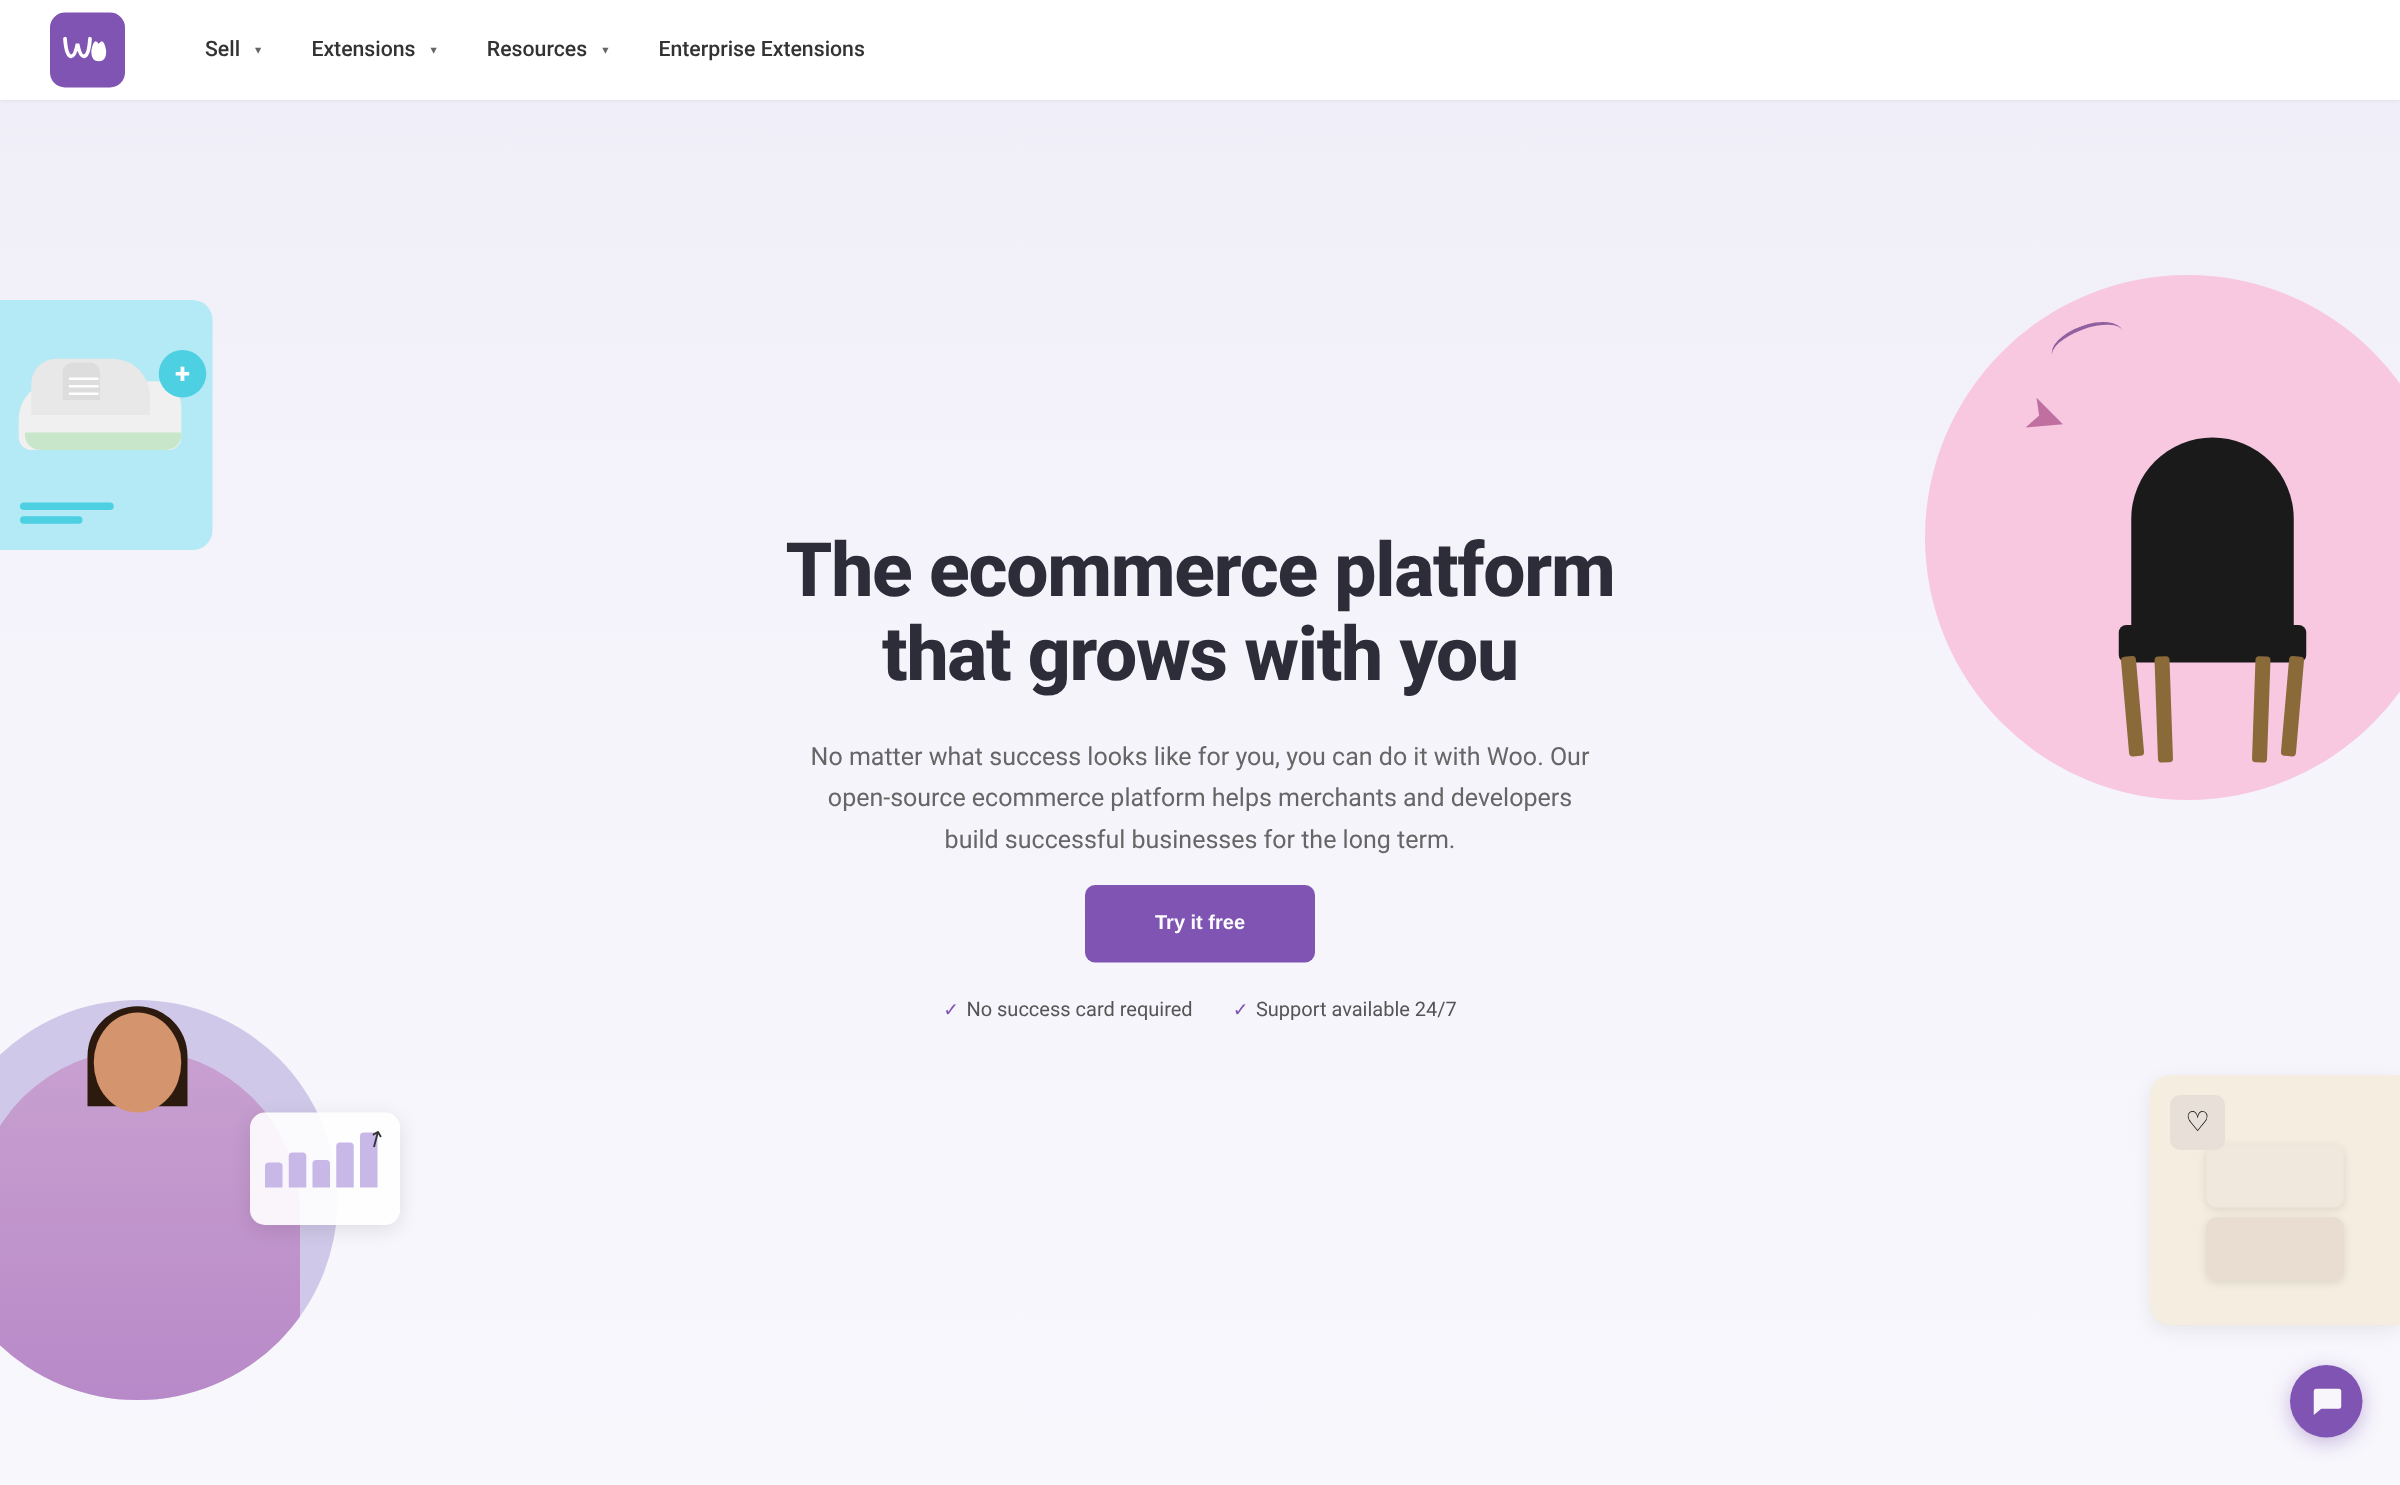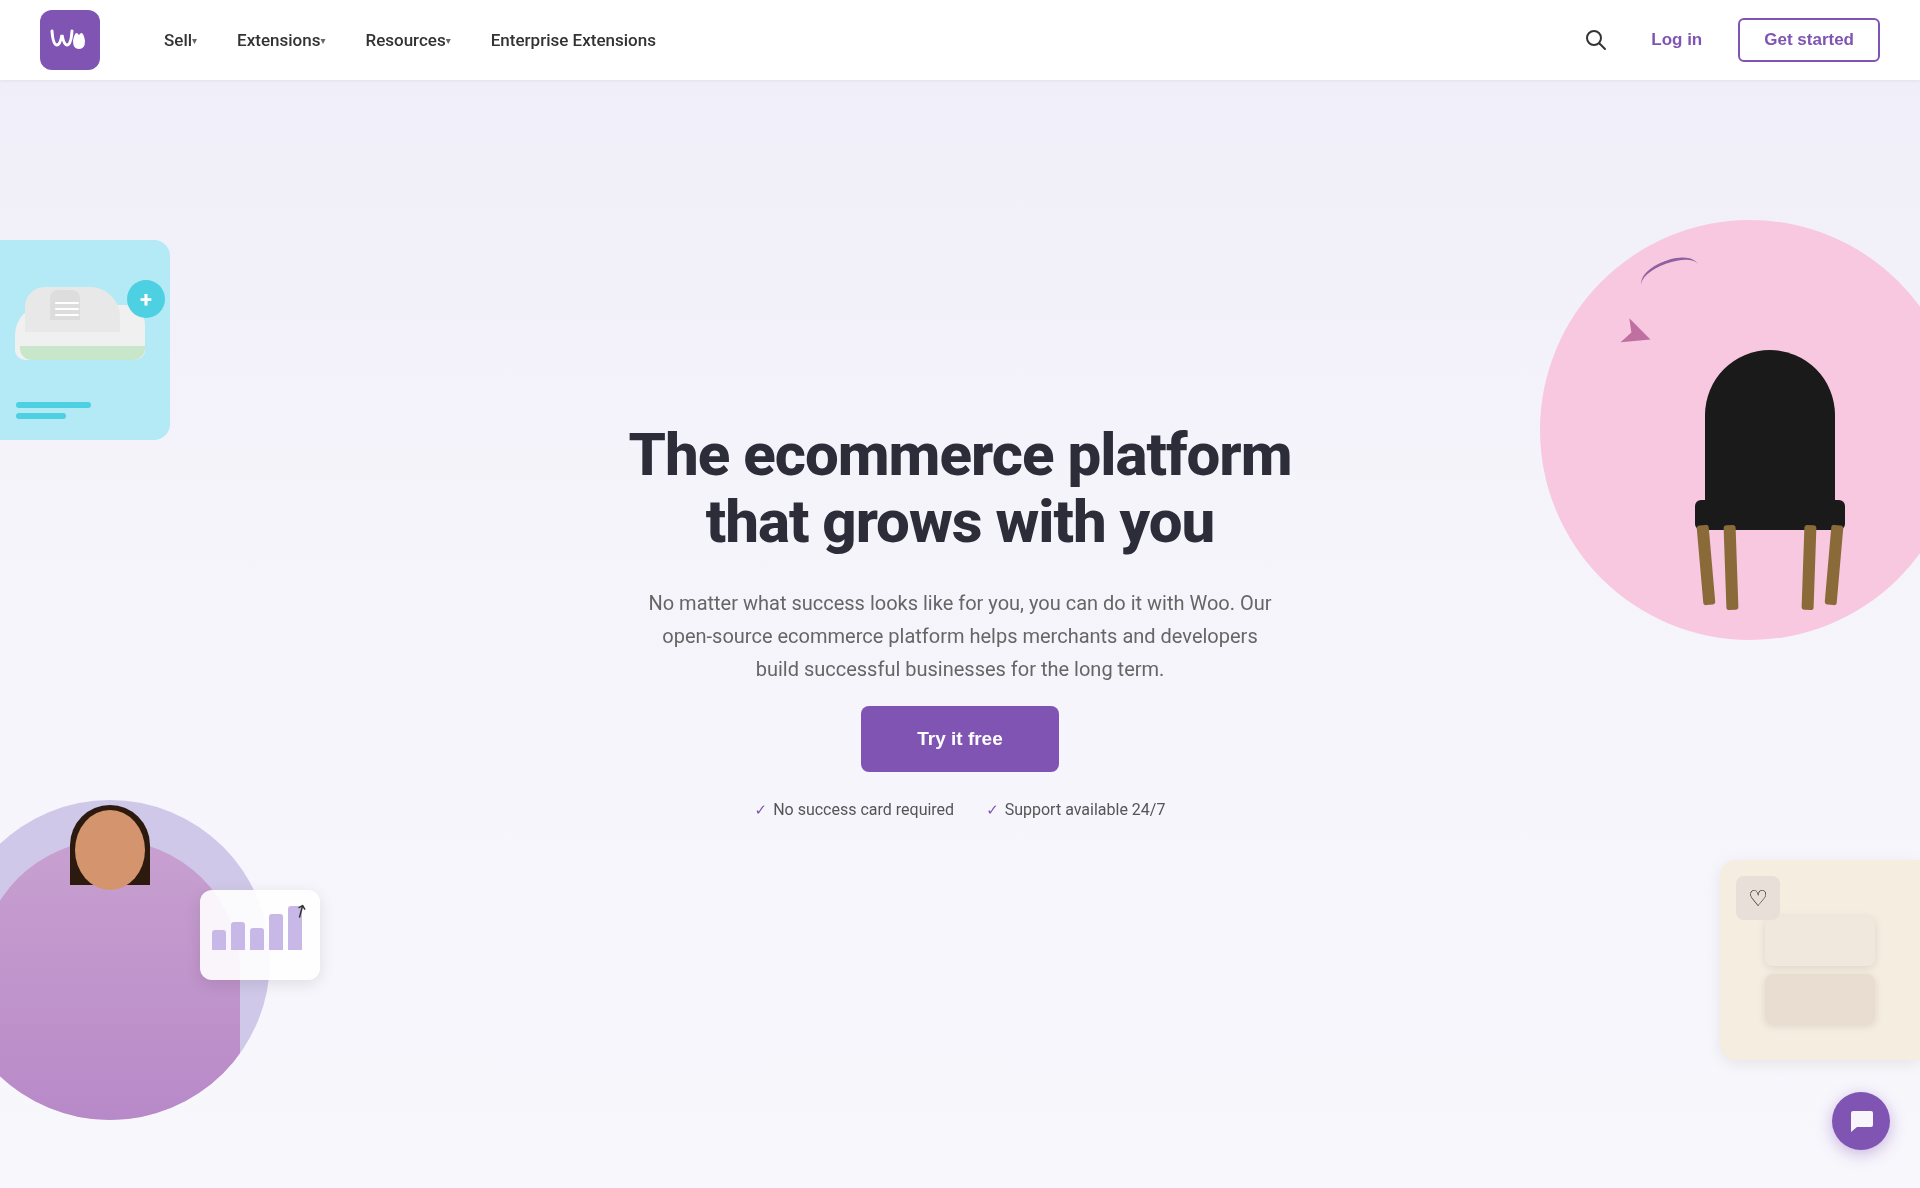--- a/index.html
+++ b/index.html
@@ -51,21 +51,21 @@
     nav {
       display: flex;
       align-items: center;
       gap: 8px;
       flex: 1;
     }
 
     .nav-item {
       display: flex;
       align-items: center;
-      gap: 0;
+      gap: 12px;
       padding: 8px 16px;
       font-size: 17px;
       color: #333;
       cursor: pointer;
       border-radius: 6px;
       font-weight: 500;
       white-space: nowrap;
     }
 
     .chevron {
@@ -156,21 +156,21 @@
       margin-left: auto;
       margin-right: auto;
     }
 
     .try-btn {
       background: #7f54b3;
       color: #fff;
       border: none;
       padding: 22px 56px;
       border-radius: 8px;
-      font-size: 19px;
+      font-size: 16px;
       font-weight: 700;
       cursor: pointer;
       margin-bottom: 28px;
       display: inline-block;
     }
 
     .hero-badges {
       display: flex;
       align-items: center;
       justify-content: center;
@@ -585,30 +585,20 @@
     </div>
     <div class="nav-item">
       <span>Resources</span>
       <span class="chevron">▾</span>
     </div>
     <div class="nav-enterprise nav-item">
       <span>Enterprise Extensions</span>
     </div>
   </nav>
 
-  <div class="header-right">
-    <button class="search-icon-btn">
-      <svg width="22" height="22" viewBox="0 0 22 22" fill="none">
-        <circle cx="9" cy="9" r="7" stroke="#333" stroke-width="2"></circle>
-        <line x1="14.5" y1="14.5" x2="20" y2="20" stroke="#333" stroke-width="2" stroke-linecap="round"></line>
-      </svg>
-    </button>
-    <button class="login-btn">Log in</button>
-    <button class="get-started-btn">Get started</button>
-  </div>
 </header>
 
 <section class="hero">
 
   <div class="deco-shoe-card">
     <div class="shoe-img">
 
       <div class="shoe-body"></div>
       <div class="shoe-upper"></div>
       <div class="shoe-tongue"></div>

